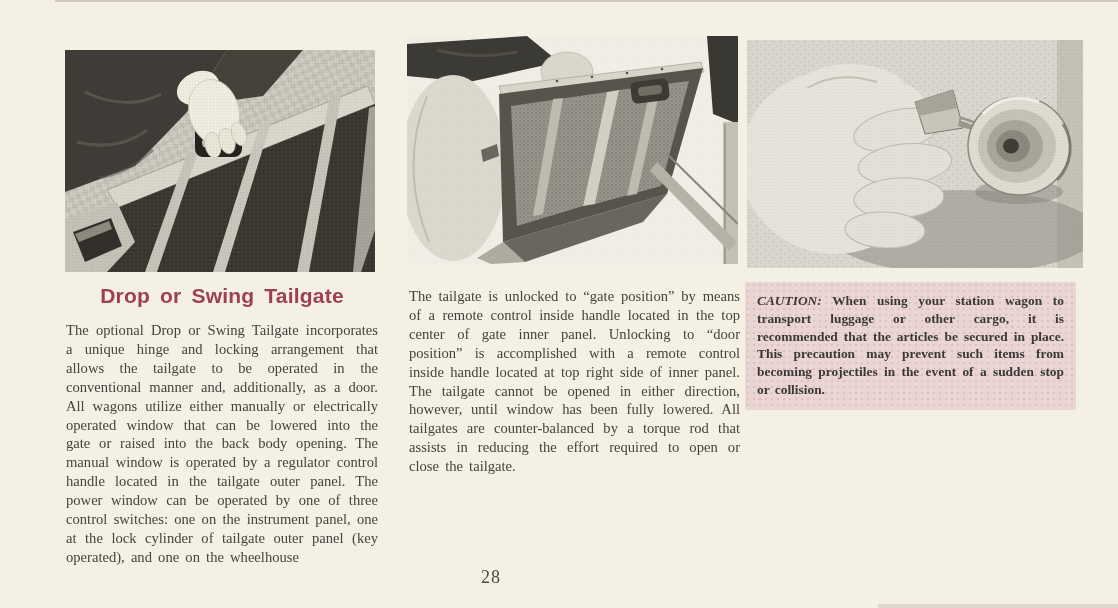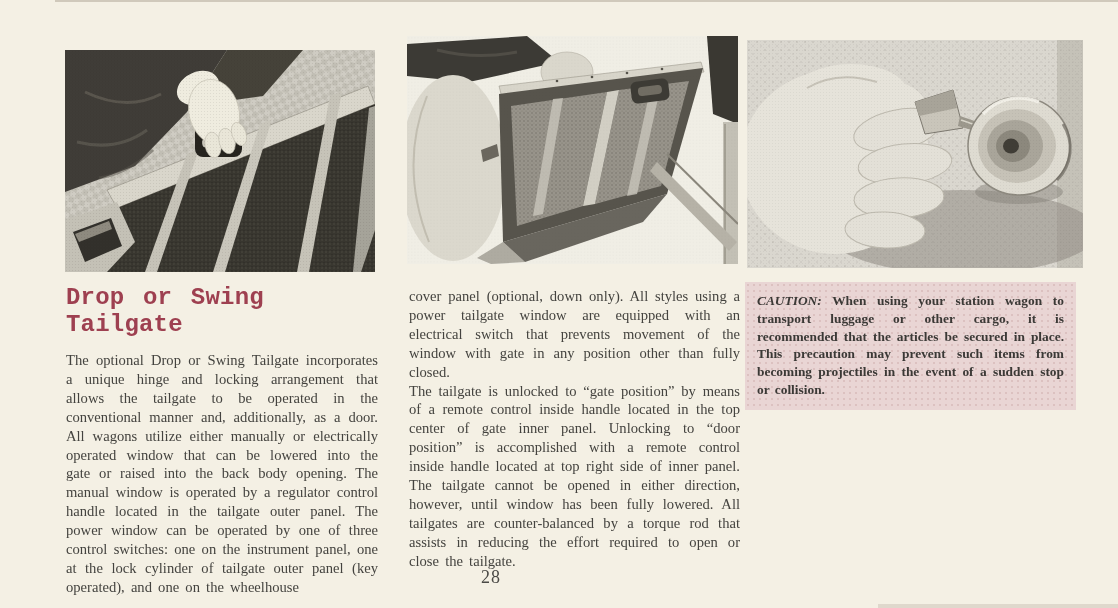--- a/index.html
+++ b/index.html
@@ -18,23 +18,23 @@
   }
   .photo { position:absolute; display:block; }
   .photo-1 { left:65px;  top:50px; }
   .photo-2 { left:407px; top:36px; }
   .photo-3 { left:747px; top:40px; }
 
   .col-left  { position:absolute; left:66px;  top:284px; width:312px; }
   .col-mid   { position:absolute; left:409px; top:287px; width:331px; }
 
   .heading {
-    margin:0 0 13px 0; 
-    font-family:Liberation Mono, monospace; font-weight:bold;
-    font-size:24px; letter-spacing:.2px; word-spacing:4px;
+    margin:0 0 13px 0; text-align:center;
+    font-family:Liberation Sans, sans-serif; font-weight:bold;
+    font-size:21px; letter-spacing:.2px; word-spacing:4px;
     color:#9e4050;
   }
   .bodytext {
     margin:0; font-size:14.6px; line-height:18.9px; text-align:justify;
     color:#44433f; word-spacing:2.5px;
   }
   .col-mid .bodytext + .bodytext { margin-top:0; }
 
   .caution {
     position:absolute; left:745px; top:282px; width:331px; box-sizing:border-box;
@@ -202,21 +202,20 @@
     <path d="M316,84 A48,46 0 0 1 310,140" stroke="#6e6a61" stroke-width="3" fill="none" opacity=".7"></path>
     <rect width="336" height="228" fill="url(#p3ht)"></rect>
   </svg>
 
   <div class="col-left">
     <h1 class="heading">Drop or Swing Tailgate</h1>
     <p class="bodytext">The optional Drop or Swing Tailgate incorporates a unique hinge and locking arrangement that allows the tailgate to be operated in the conventional manner and, additionally, as a door. All wagons utilize either manually or electrically operated window that can be lowered into the gate or raised into the back body opening. The manual window is operated by a regulator control handle located in the tailgate outer panel. The power window can be operated by one of three control switches: one on the instrument panel, one at the lock cylinder of tailgate outer panel (key operated), and one on the wheelhouse</p>
   </div>
 
   <div class="col-mid">
-    <p class="bodytext">cover panel (optional, down only). All styles using a power tailgate window are equipped with an electrical switch that prevents movement of the window with gate in any position other than fully closed.</p>
     <p class="bodytext">The tailgate is unlocked to “gate position” by means of a remote control inside handle located in the top center of gate inner panel. Unlocking to “door position” is accomplished with a remote control inside handle located at top right side of inner panel. The tailgate cannot be opened in either direction, however, until window has been fully lowered. All tailgates are counter-balanced by a torque rod that assists in reducing the effort required to open or close the tailgate.</p>
   </div>
 
   <div class="caution">
     <b>CAUTION:</b>
     <span>When using your station wagon to transport luggage or other cargo, it is recommended that the articles be secured in place. This precaution may prevent such items from becoming projectiles in the event of a sudden stop or collision.</span>
   </div>
 
   <div class="page-number">28</div>
 

